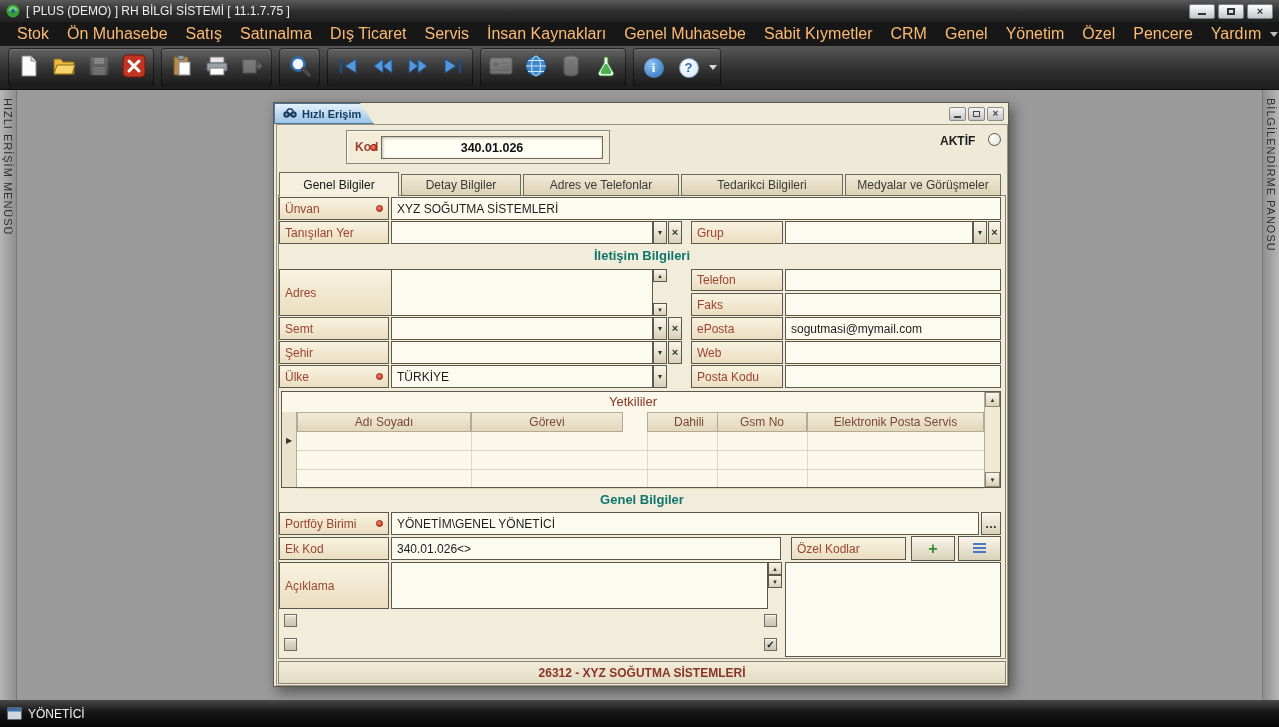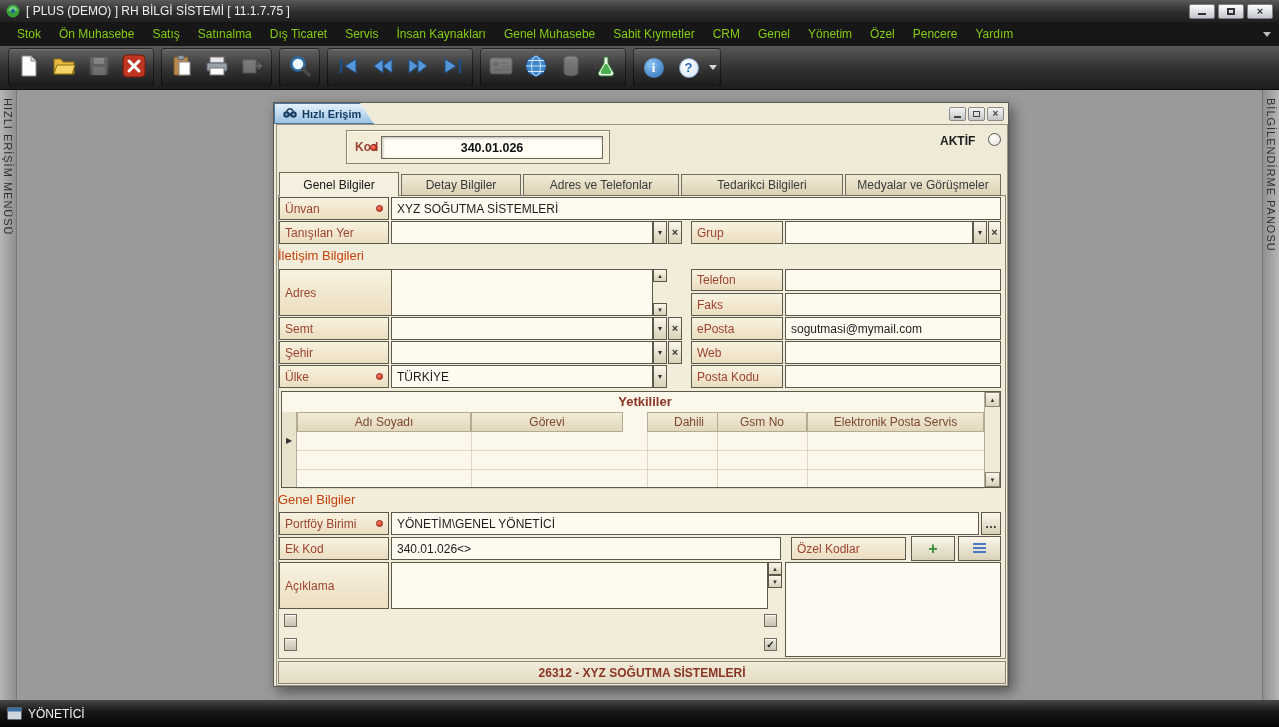--- a/index.html
+++ b/index.html
@@ -13,21 +13,21 @@
     display:flex;align-items:center;gap:6px;padding:0 6px;color:#efefef;font-size:12px}
   .win-btns{margin-left:auto;display:flex}
   .win-btn{width:26px;height:15px;margin-left:3px;border:1px solid #7d8288;border-radius:2px;
     background:linear-gradient(#fdfdfd,#c2c6cc);display:flex;align-items:center;justify-content:center}
   .g-minbar{width:8px;height:2px;background:#333;margin-top:6px}
   .g-maxbox{width:8px;height:7px;border:2px solid #333}
   .g-x{color:#333;font-size:11px;line-height:1;font-weight:bold}
 
   .menubar{position:absolute;left:0;top:22px;width:1279px;height:24px;background:#171717;
     display:flex;align-items:center;padding:0 8px}
-  .menu-item{color:#84cc16;font-size:12px;padding:4px 9px;white-space:nowrap}
+  .menu-item{color:#fdba74;font-size:16px;padding:4px 9px;white-space:nowrap}
   .menu-more{margin-left:auto;width:0;height:0;border-left:4px solid transparent;
     border-right:4px solid transparent;border-top:5px solid #bbb}
 
   .toolbar{position:absolute;left:0;top:46px;width:1279px;height:44px;
     background:linear-gradient(#585858,#303030 55%,#1e1e1e);border-bottom:1px solid #0c0c0c;
     display:flex;align-items:center;gap:7px;padding:0 8px}
   .tool-group{display:flex;align-items:center;gap:2px;padding:2px 3px;border:1px solid rgba(0,0,0,.5);
     border-radius:4px;background:linear-gradient(rgba(255,255,255,.09),rgba(0,0,0,.18));
     box-shadow:inset 0 1px 0 rgba(255,255,255,.12)}
   .tool-btn{width:33px;height:33px;display:flex;align-items:center;justify-content:center;border-radius:3px}
@@ -91,30 +91,30 @@
     color:#9b4430;font-size:12px;display:flex;align-items:center;gap:4px;padding:0 5px;z-index:2}
   .fld{position:absolute;height:23px;background:#fdfbf0;border:1px solid #5c584b;color:#1d1d1d;
     font-size:12px;display:flex;align-items:center;padding:0 5px;overflow:hidden;white-space:nowrap;z-index:2}
   .btn-sq{position:absolute;background:linear-gradient(#faf6ea,#d8d1b8);border:1px solid #5c584b;
     display:flex;align-items:center;justify-content:center;color:#333;z-index:2}
   .cmb-glyph{font-size:8px;line-height:1;color:#333}
   .x-glyph{font-size:11px;line-height:1;color:#333;font-weight:bold}
   .spin-glyph{font-size:6px;line-height:1;color:#333}
   .red-dot{width:7px;height:7px;border-radius:50%;flex:none;margin-left:auto;
     background:radial-gradient(circle at 35% 30%,#ff8066,#ce2b17);border:1px solid #8d1b0e}
-  .sect{position:absolute;left:4px;width:728px;font-weight:normal;font-size:13px;color:#c2410c;z-index:2}
+  .sect{position:absolute;left:4px;width:728px;text-align:center;font-weight:bold;font-size:13px;color:#0f766e;z-index:2}
 
   .chk{position:absolute;width:13px;height:13px;border:1px solid #6f6b5e;z-index:2;
     background:linear-gradient(#e8e4d8,#c7c2b1);box-shadow:inset 0 1px 1px rgba(255,255,255,.8);
     display:flex;align-items:center;justify-content:center;font-size:10px;font-weight:bold;color:#1c1c1c}
 
   
   .grid{position:absolute;left:7px;top:288px;width:720px;height:97px;border:1px solid #5c584b;
     background:#fbf7ea;z-index:2}
-  .grid-title{position:absolute;top:2px;left:12px;width:702px;text-align:center;font-weight:bold;font-size:13px;color:#8a3524}
+  .grid-title{position:absolute;top:2px;left:0;width:702px;text-align:center;font-weight:normal;font-size:13px;color:#8a3524}
   .ghc{position:absolute;top:20px;height:20px;background:linear-gradient(#f2ebd7,#e1d7bc);
     border:1px solid #b3ab94;display:flex;align-items:center;justify-content:center;font-size:12px;color:#7c4733}
   .grid-sel{position:absolute;left:0;top:20px;width:15px;height:75px;background:#e9e2cc;border-right:1px solid #b3ab94}
   .grid-row{position:absolute;left:15px;width:687px;height:19px;border-bottom:1px solid #ded6bf}
   .vline{position:absolute;top:40px;height:55px;width:1px;background:#ded6bf}
   .gsb{position:absolute;right:0;top:0;width:16px;height:95px;background:#efe9d6;border-left:1px solid #b3ab94}
   .gsb-btn{position:absolute;left:0;width:15px;height:15px;background:linear-gradient(#faf6ea,#d8d1b8);
     border:1px solid #8a8474;display:flex;align-items:center;justify-content:center}
 
   .listbox{position:absolute;left:511px;top:459px;width:216px;height:95px;background:#fdfbf1;

